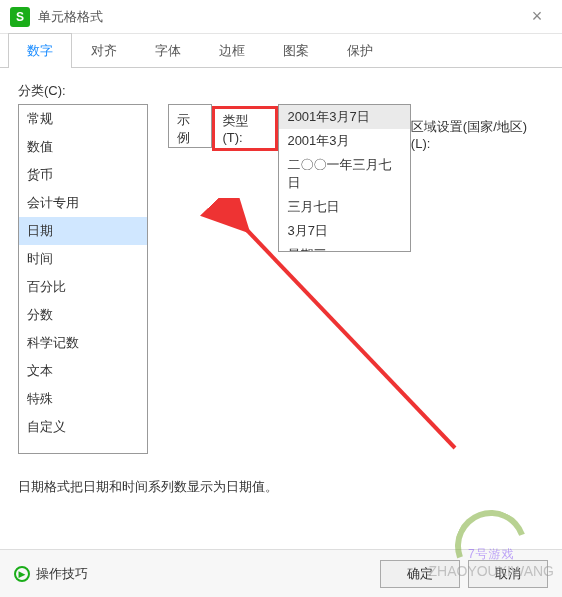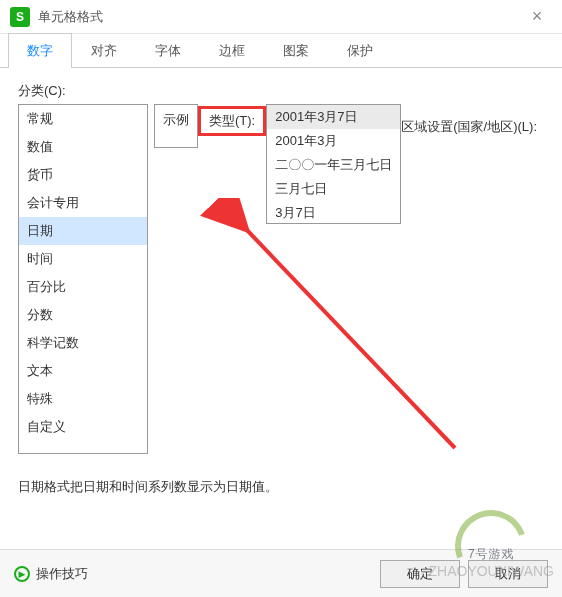--- a/index.html
+++ b/index.html
@@ -6,44 +6,44 @@
 body{width:562px;height:597px;background:#fff;position:relative;overflow:hidden}
 .titlebar{height:34px;background:#fff;border-bottom:1px solid #e5e5e5;display:flex;align-items:center;padding:0 10px}
 .app-icon{width:20px;height:20px;background:#1aad19;border-radius:3px;display:flex;align-items:center;justify-content:center;margin-right:8px}
 .app-icon span{color:#fff;font-weight:bold;font-size:12px}
 .title{flex:1;color:#555}
 .win-close{width:30px;height:30px;display:flex;align-items:center;justify-content:center;color:#888;font-size:18px;cursor:pointer}
 .tabs{display:flex;border-bottom:1px solid #ccc;padding:0 8px;height:34px;align-items:flex-end}
 .tab{padding:8px 18px;color:#555;cursor:pointer;border:1px solid transparent;border-bottom:none;position:relative;top:1px}
 .tab.active{border-color:#ccc;background:#fff;color:#1a8cff}
 .content{padding:14px 18px 10px 18px;position:relative}
-.row{display:flex;gap:6px}
+.row{display:flex;gap:20px}
 .cat-label{margin-bottom:4px;color:#333}
 .cat-list{width:130px;height:350px;border:1px solid #999;background:#fff;overflow:hidden}
 .cat-item{padding:5px 8px;cursor:pointer}
 .cat-item.sel{background:#d0e7ff}
 .right{flex:1;display:flex;flex-direction:row}
 .example-box{border:1px solid #999;height:44px;padding:6px 8px;margin-bottom:10px;color:#555}
 .type-label{margin:2px 0 2px 0;display:inline-block;padding:3px 8px}
 .hl-red{border:3px solid #e33;display:inline-block}
-.type-list{border:1px solid #999;height:120px;overflow-y:scroll;background:#fff}
+.type-list{border:1px solid #999;height:148px;overflow-y:scroll;background:#fff}
 .type-item{padding:3px 8px;cursor:pointer}
 .type-item.sel{background:#eaeaea}
 .locale-label{margin:14px 0 4px 0}
 .locale-sel{width:100%;height:24px;border:1px solid #666;background:#fff;padding:0 4px;display:flex;align-items:center;justify-content:space-between}
 .locale-sel .arr{font-size:10px}
 .desc{margin-top:24px;color:#333}
 .footer{position:absolute;bottom:0;left:0;right:0;height:48px;border-top:1px solid #ddd;display:flex;align-items:center;padding:0 14px;background:#f7f7f7}
 .tips{color:#1aad19;display:flex;align-items:center;gap:6px;cursor:pointer}
 .tips-icon{width:16px;height:16px;border:2px solid #1aad19;border-radius:50%;display:flex;align-items:center;justify-content:center;font-size:9px;color:#1aad19}
 .spacer{flex:1}
 .btn{min-width:80px;height:28px;border:1px solid #aaa;background:#f0f0f0;margin-left:8px;cursor:pointer;display:flex;align-items:center;justify-content:center}
 .watermark{position:absolute;right:8px;bottom:18px;opacity:.55;pointer-events:none;text-align:center}
 .wm-circle{width:72px;height:72px;border:6px solid #7fae3a;border-radius:50%;border-right-color:transparent;border-bottom-color:transparent;transform:rotate(25deg);margin:0 auto}
-.wm-text{font-size:12px;color:#0f172a;letter-spacing:1px;margin-top:-36px}
+.wm-text{font-size:12px;color:#8b5cf6;letter-spacing:1px;margin-top:-36px}
 .wm-sub{font-size:14px;color:#999}
 .arrow-svg{position:absolute;left:195px;top:130px;pointer-events:none}
 </style>
 </head>
 <body>
 
 <div class="titlebar">
   <div class="app-icon">
       <span>S</span>
     </div>

